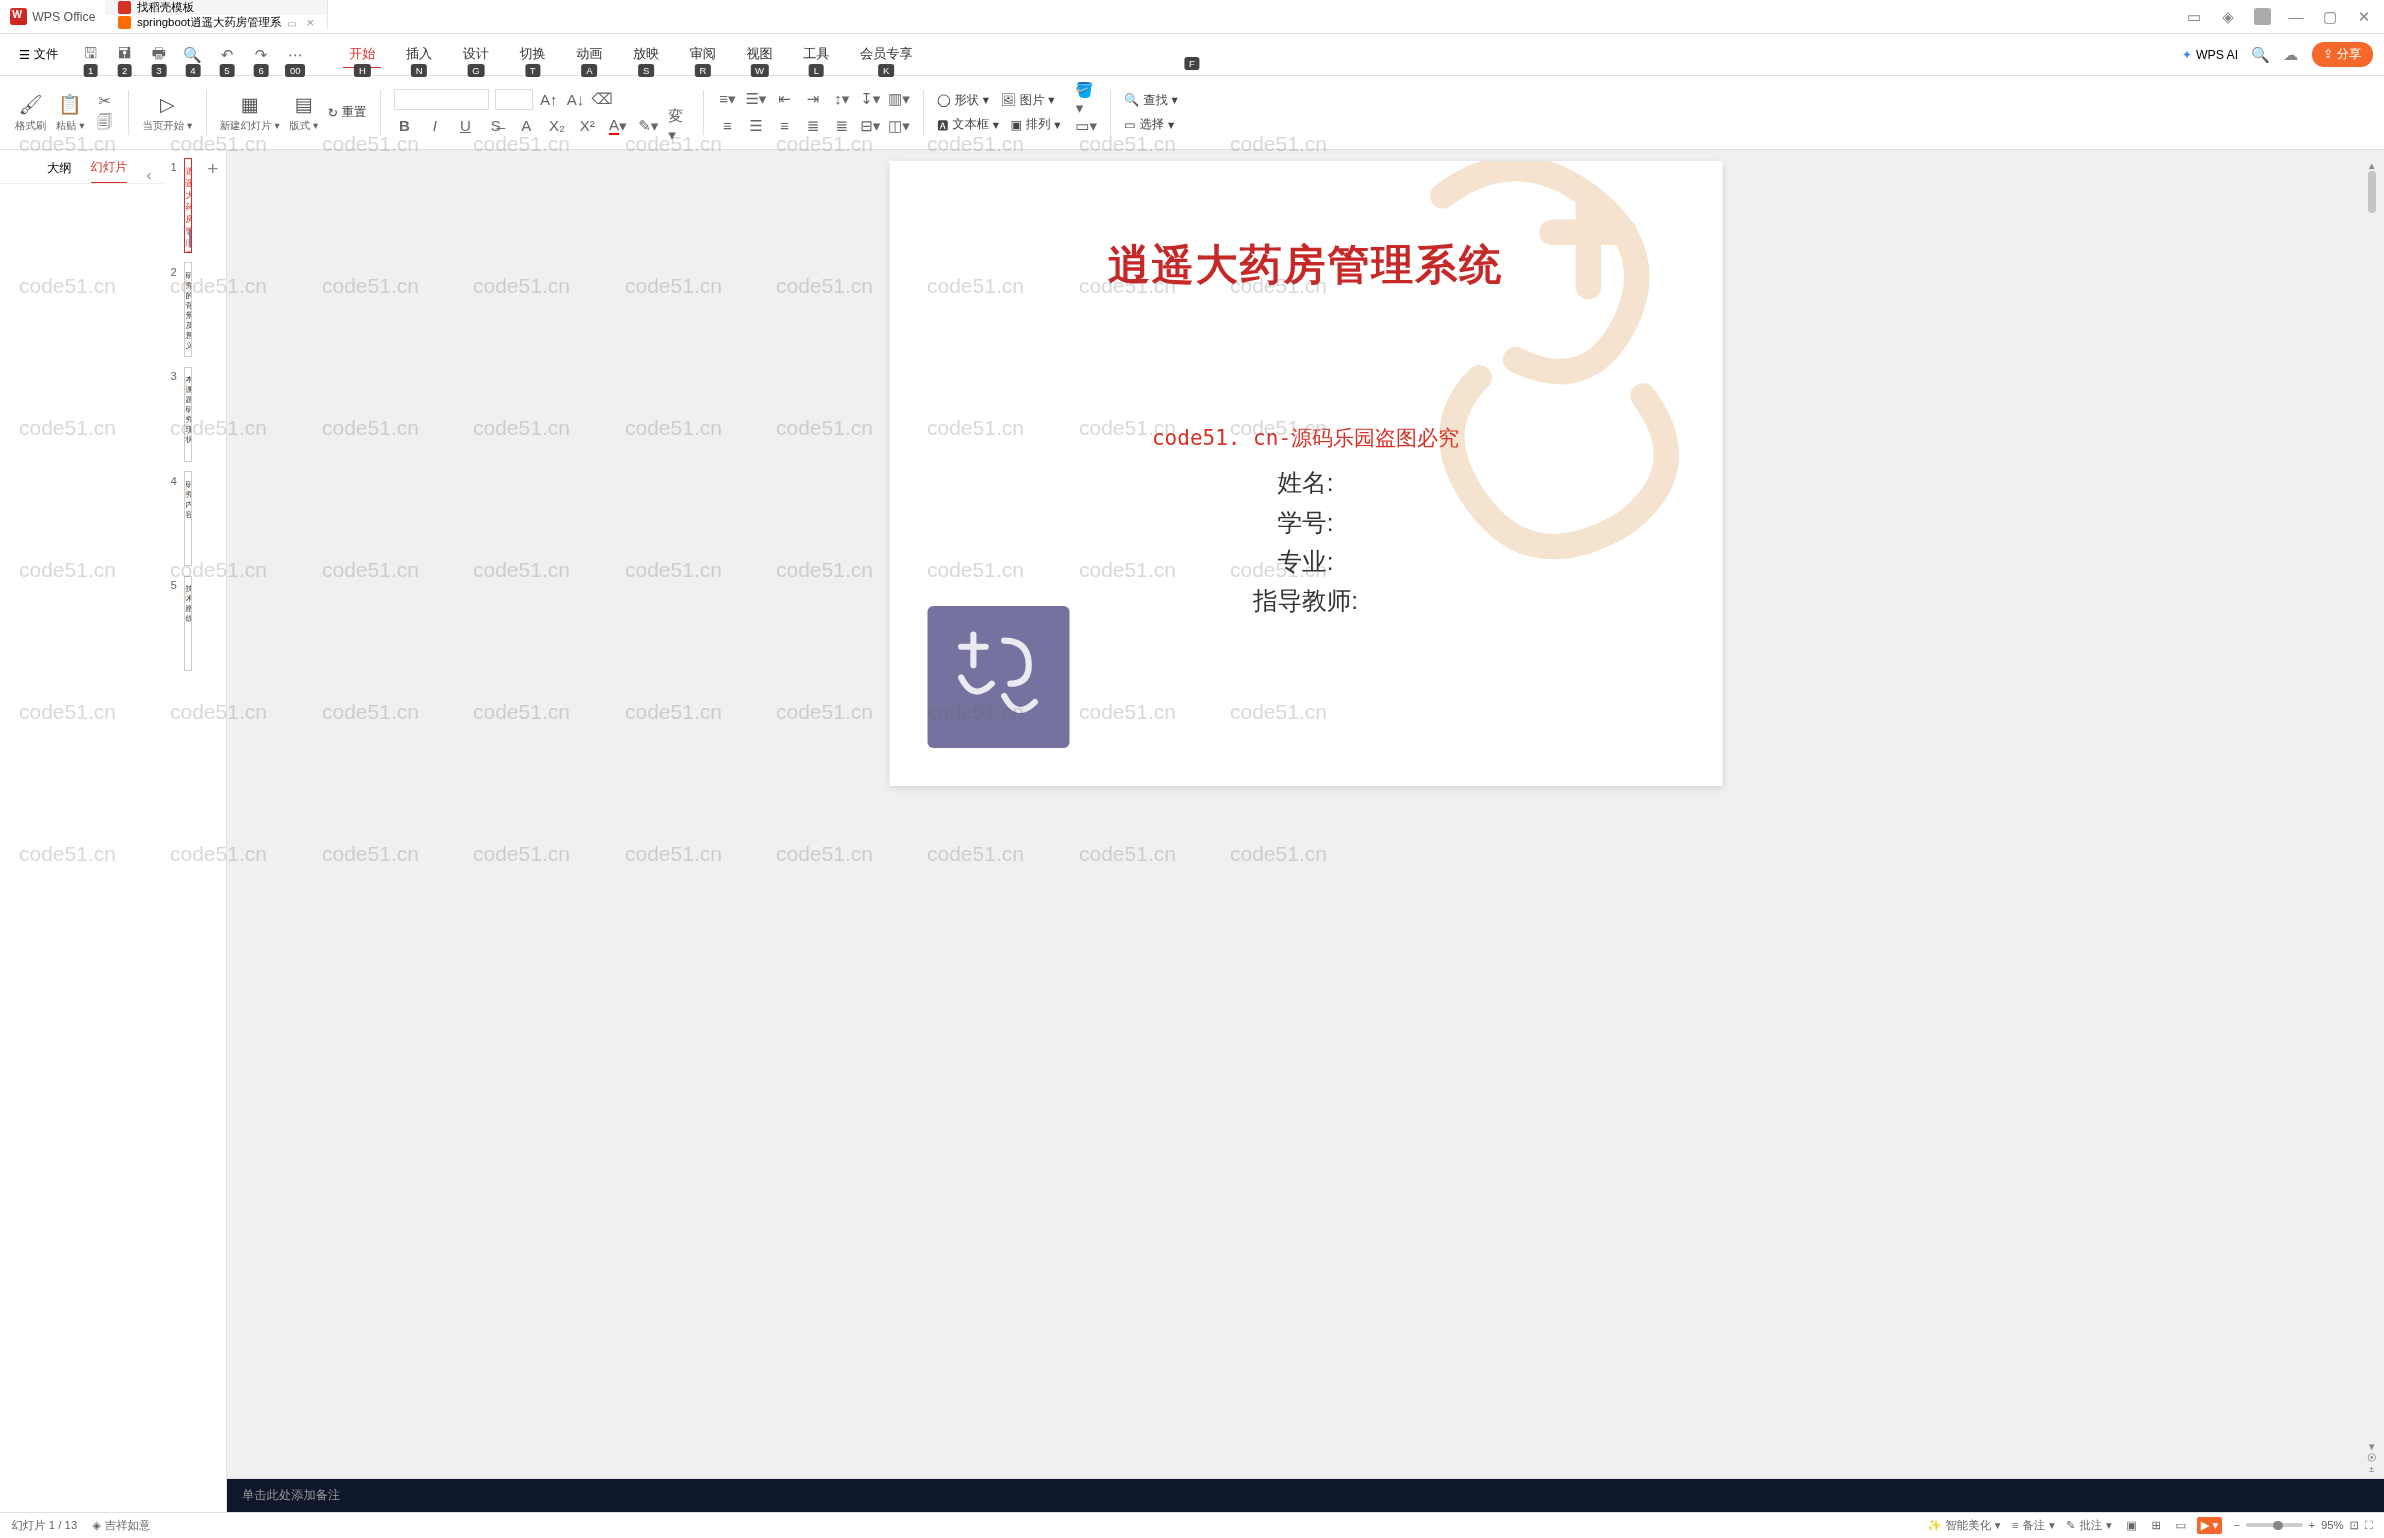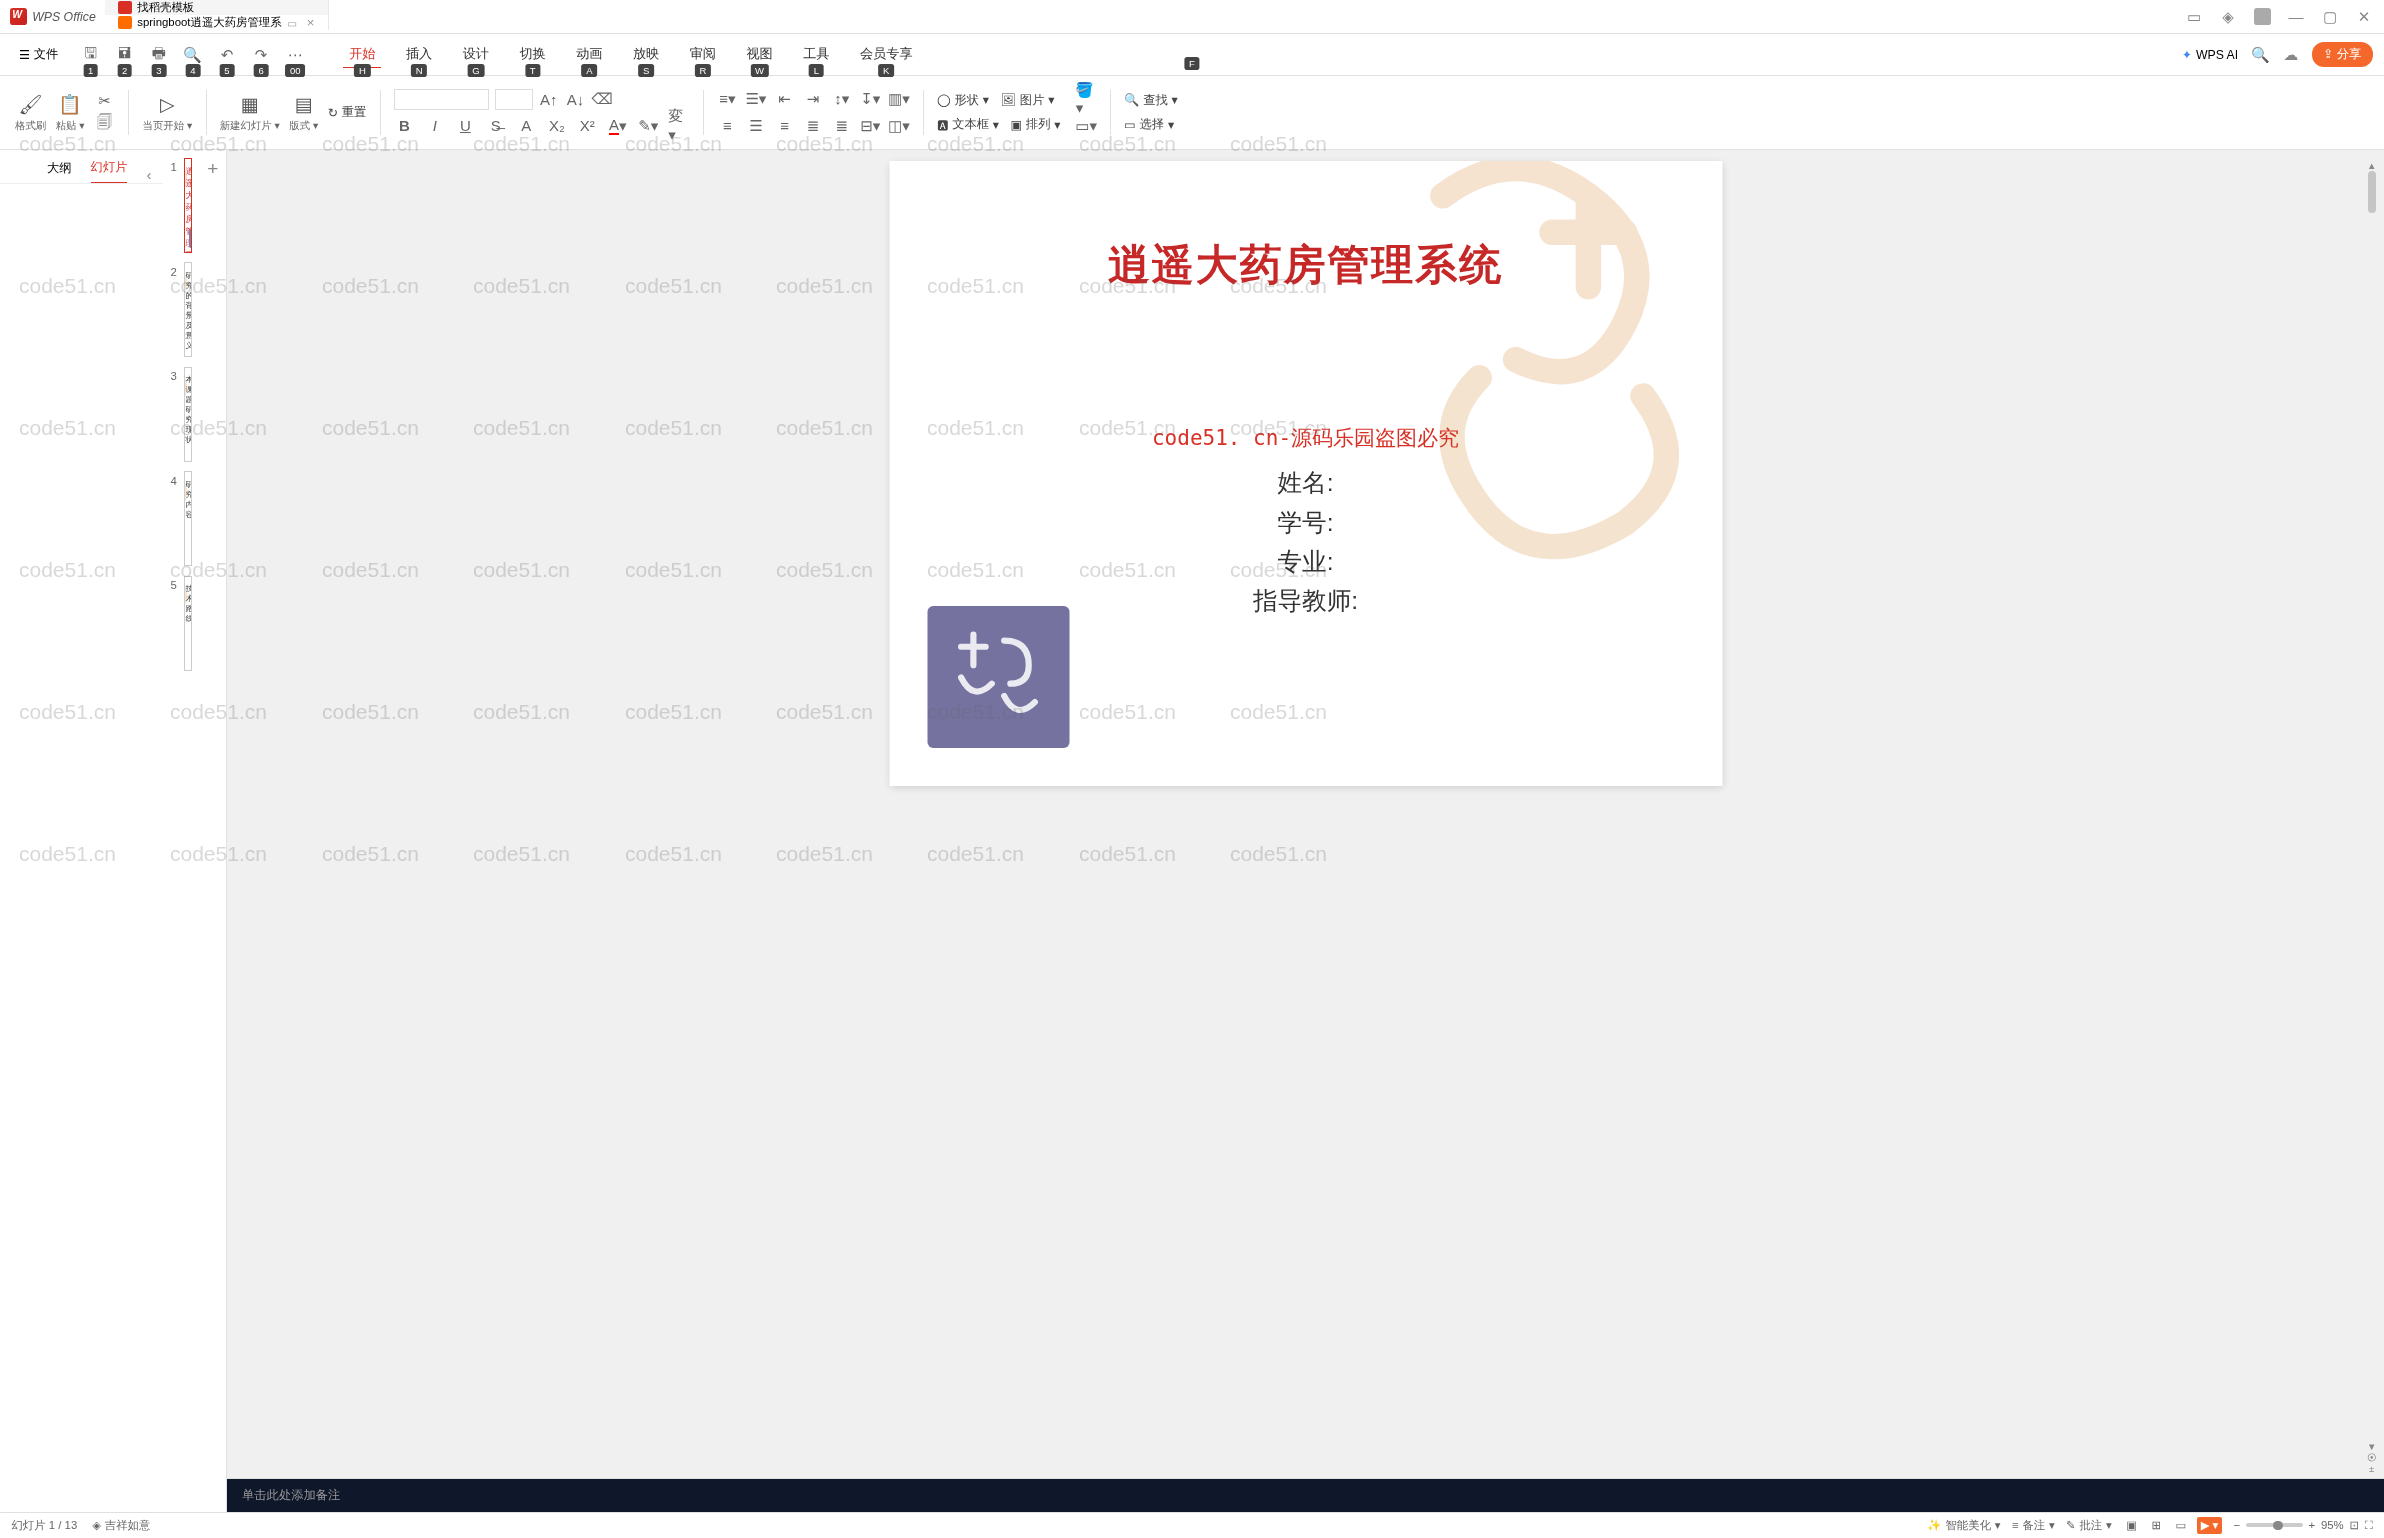--- a/index.html
+++ b/index.html
@@ -2,21 +2,21 @@
 <html style="font-size:15px"><head>
   <meta charset="utf-8">
   <style>
     * { margin: 0; padding: 0; box-sizing: border-box; font-family: "Microsoft YaHei", sans-serif; }
     body { background: #f5f5f5; overflow: hidden; position: relative; }
     
     .watermark { position: fixed; inset: 0; pointer-events: none; z-index: 9999; }
     .watermark-text { position: absolute; color: rgba(100,100,100,0.25); font-size: 21px; font-family: sans-serif; }
     
     .title-bar { height: 34px; background: #fff; display: flex; align-items: center; border-bottom: 0.9px solid #e0e0e0; }
-    .app-logo { display: flex; align-items: center; padding: 0 9.5px; gap: 5.7px; font-style: italic; }
+    .app-logo { display: flex; align-items: center; padding: 0 9.5px; gap: 5.7px; }
     .wps-icon { width: 17px; height: 17px; background: linear-gradient(135deg, #d93025, #c5221f); border-radius: 2.8px; position: relative; }
     .wps-icon::after { content: "W"; color: #fff; font-size: 10.4px; font-weight: bold; position: absolute; left: 2.8px; top: 0.9px; }
     .app-name { font-size: 12.3px; color: #555; }
     .tabs { display: flex; height: 100%; flex-direction: column; }
     .tab { display: flex; align-items: center; padding: 0 13.2px; font-size: 11.4px; border-right: 0.9px solid #e8e8e8; background: #f5f5f5; gap: 5.7px; cursor: pointer; }
     .tab.active { background: #fff; }
     .tab-icon { width: 13.2px; height: 13.2px; border-radius: 1.9px; }
     .tab-icon.red { background: #d93025; }
     .tab-icon.orange { background: #ff6d00; }
     .tab-close { font-size: 13.2px; color: #999; margin-left: 3.8px; }

